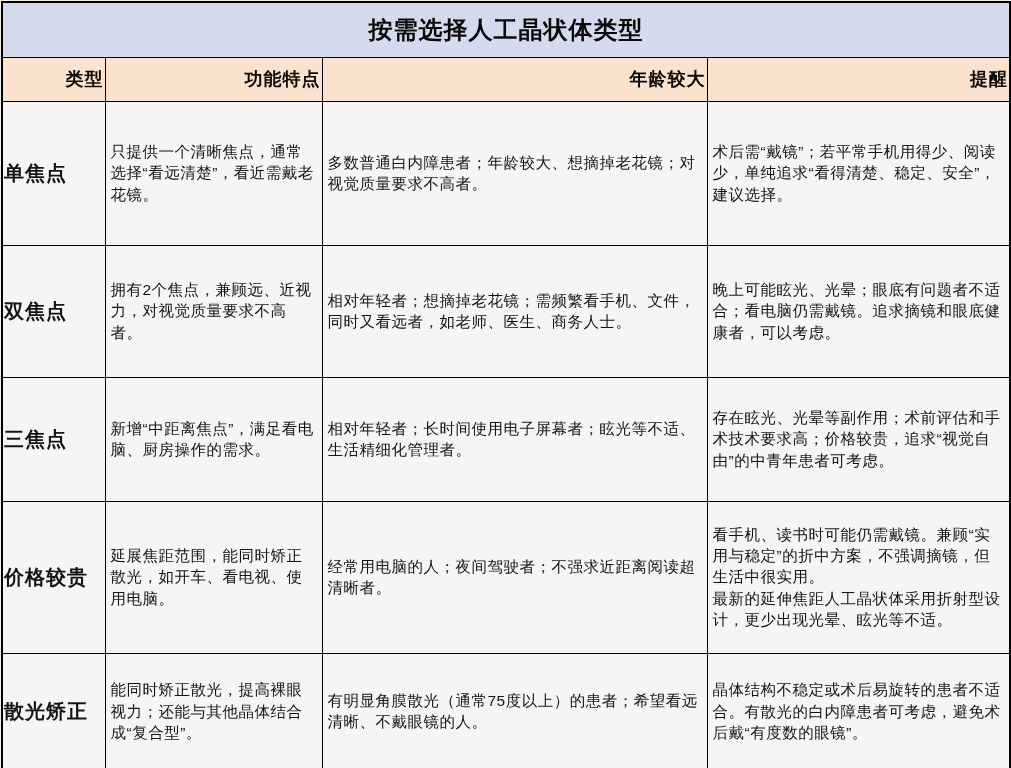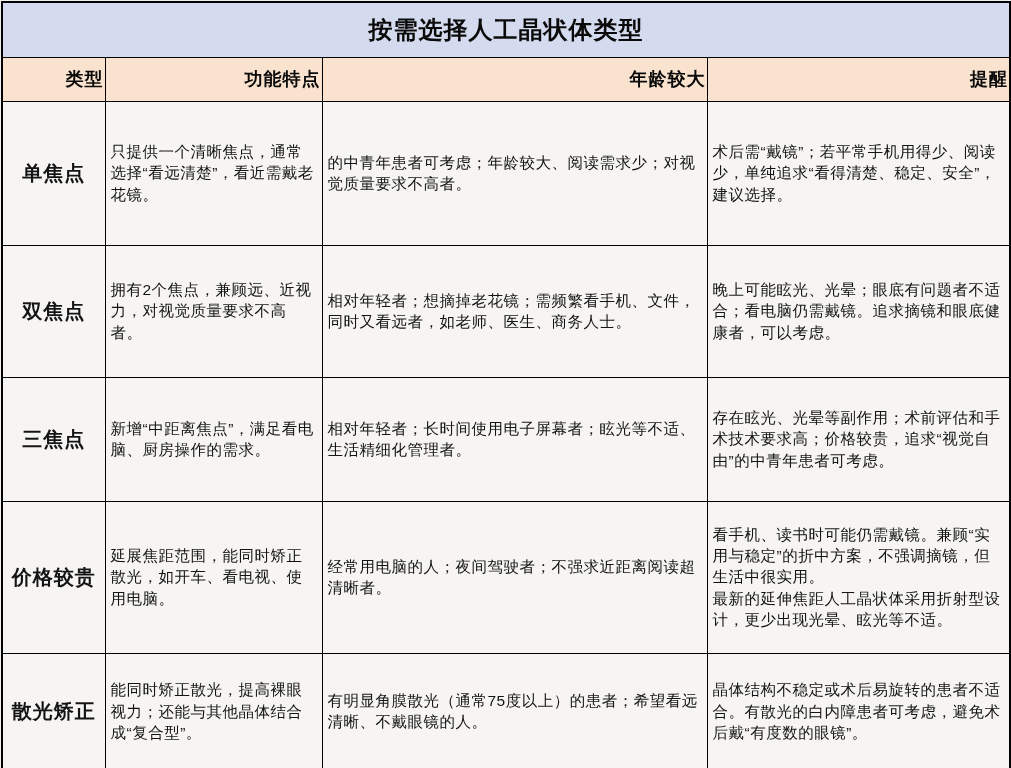--- a/index.html
+++ b/index.html
@@ -52,21 +52,21 @@
     font-weight: bold;
     text-align: right;
     vertical-align: middle;
     letter-spacing: 1px;
     color: #0a0a0a;
   }
   td.type-cell {
     background: #f6f5f3;
     font-size: 20px;
     font-weight: bold;
-    text-align: center;
+    text-align: left;
     vertical-align: middle;
     letter-spacing: 1px;
     color: #0a0a0a;
   }
   td.body-cell {
     background: #f6f5f3;
     font-size: 15.5px;
     line-height: 1.38;
     text-align: left;
     vertical-align: middle;
@@ -100,21 +100,21 @@
         <th>类型</th>
         <th>功能特点</th>
         <th>年龄较大</th>
         <th>提醒</th>
       </tr>
     </thead>
     <tbody>
       <tr class="r1">
         <td class="type-cell">单焦点</td>
         <td class="body-cell">只提供一个清晰焦点，通常选择“看远清楚”，看近需戴老花镜。</td>
-        <td class="body-cell">的中青年患者可考虑；年龄较大、阅读需求少；对视觉质量要求不高者。</td>
+        <td class="body-cell">多数普通白内障患者；年龄较大、想摘掉老花镜；对视觉质量要求不高者。</td>
         <td class="body-cell">术后需“戴镜”；若平常手机用得少、阅读少，单纯追求“看得清楚、稳定、安全”，建议选择。</td>
       </tr>
       <tr class="r2">
         <td class="type-cell">双焦点</td>
         <td class="body-cell">拥有2个焦点，兼顾远、近视力，对视觉质量要求不高者。</td>
         <td class="body-cell">相对年轻者；想摘掉老花镜；需频繁看手机、文件，同时又看远者，如老师、医生、商务人士。</td>
         <td class="body-cell">晚上可能眩光、光晕；眼底有问题者不适合；看电脑仍需戴镜。追求摘镜和眼底健康者，可以考虑。</td>
       </tr>
       <tr class="r3">
         <td class="type-cell">三焦点</td>

